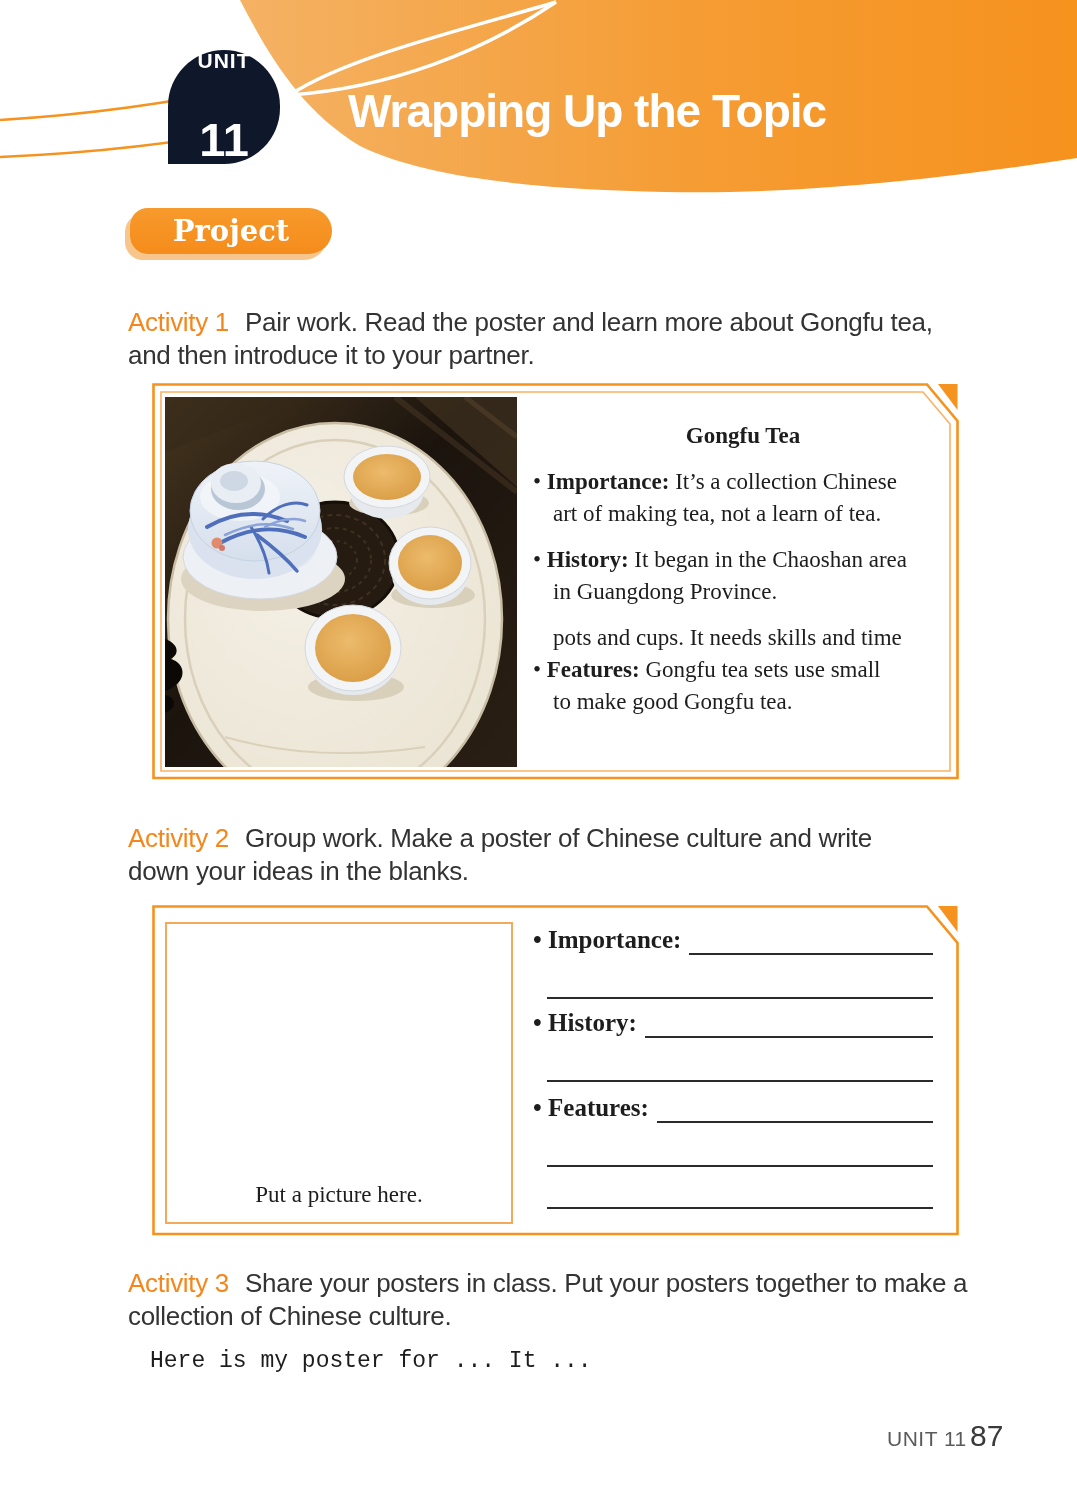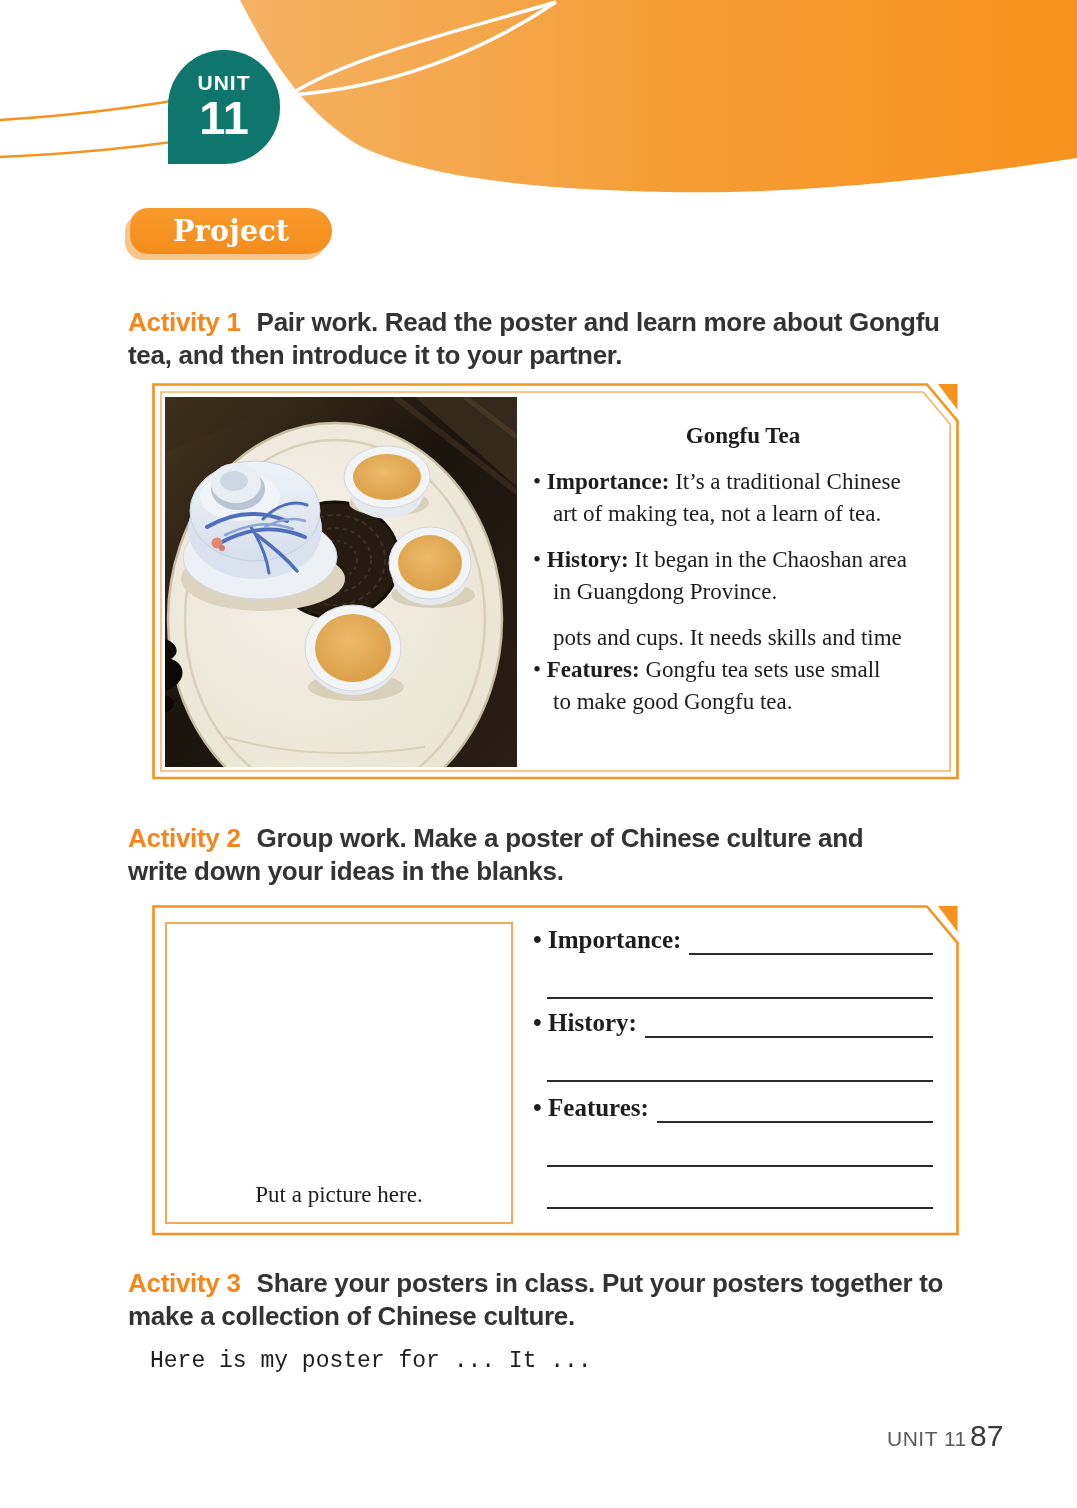--- a/index.html
+++ b/index.html
@@ -3,22 +3,22 @@
 <meta charset="utf-8">
 <style>
   * { margin:0; padding:0; box-sizing:border-box; }
   body { background:#fff; font-family:"Liberation Sans", sans-serif; }
   .page { position:relative; width:1077px; height:1508px; background:#ffffff; overflow:hidden; }
 
   
   .header-svg { position:absolute; left:0; top:0; }
   .unit-badge {
     position:absolute; left:168px; top:50px; width:112px; height:114px;
-    background:#0f766e; border-radius:56px 56px 56px 0;
-    display:flex; flex-direction:column; align-items:center; justify-content:center;
+    background:#0f172a; border-radius:56px 56px 56px 0;
+    display:flex; flex-direction:column; align-items:center; justify-content:space-between;
     color:#fff; text-align:center;
   }
   .unit-badge .unit-word { font-size:21px; font-weight:bold; letter-spacing:1px; line-height:22px; }
   .unit-badge .unit-num  { font-size:47px; font-weight:bold; line-height:48px; }
   .page-title {
     position:absolute; left:348px; top:84px; color:#ffffff;
     font-size:46px; font-weight:800; letter-spacing:-1px; white-space:nowrap;
   }
 
   
@@ -30,21 +30,21 @@
     display:flex; align-items:center; justify-content:center;
     color:#fff; font-family:"DejaVu Serif", serif; font-weight:bold; font-size:29px;
   }
   .project-subtitle {
     position:absolute; left:352px; top:212px; width:640px;
     color:#F6921E; font-family:"DejaVu Serif", serif; font-weight:bold;
     font-size:29px; line-height:39px;
   }
 
   
-  .activity { position:absolute; left:128px; font-size:26px; font-weight:bold;
+  .activity { position:absolute; left:128px; font-size:26px; font-weight:normal;
               line-height:33px; color:#333333; letter-spacing:-0.3px; }
   .act-label { color:#F5861C; margin-right:16px; }
 
   
   .poster-box { position:absolute; left:152px; }
   .box-border-svg { position:absolute; left:0; top:0; }
 
   .photo-frame { position:absolute; left:13px; top:14px; width:352px; height:370px; }
 
   .poster-text { position:absolute; left:381px; top:0; width:420px;
@@ -96,20 +96,21 @@
     <path d="M0,157 Q140,151 256,128" stroke="#F6921E" stroke-width="2.5" fill="none"></path>
     <path d="M290,95 C390,88 482,52 556,2" stroke="#ffffff" stroke-width="3.5" fill="none"></path>
     <path d="M290,95 C345,58 462,30 556,2" stroke="#ffffff" stroke-width="3.5" fill="none"></path>
   </svg>
 
   <div class="unit-badge">
     <div class="unit-word">UNIT</div>
     <div class="unit-num">11</div>
   </div>
 
+  <div class="page-title">Wrapping Up the Topic</div>
 
   <div class="project-badge">Project</div>
 
   <div class="activity" style="top:306px; max-width:830px;">
     <span class="act-label">Activity 1</span><span>Pair work. Read the poster and learn more about Gongfu tea, and then introduce it to your partner.</span>
   </div>
 
   <div class="poster-box" style="top:383px; width:670px; height:397px;">
     <svg class="box-border-svg" width="807" height="397" viewBox="0 0 807 397">
       <polygon points="1.5,1.5 775,1.5 805.5,38 805.5,395 1.5,395" fill="none" stroke="#F6921E" stroke-width="2.6"></polygon>
@@ -201,21 +202,21 @@
 
         <path d="M0,242 C12,246 16,256 6,262 C20,266 22,282 8,290 C4,293 0,294 0,294 Z" fill="#0b0806"></path>
         <path d="M0,298 C10,300 12,308 4,314 L0,316 Z" fill="#0b0806"></path>
       </svg>
     </div>
 
     <div class="poster-text">
       <div class="poster-title">Gongfu Tea</div>
 
       <div class="bullet">
-        <div class="bl first"><b>Importance:</b> <span>It’s a traditional Chinese</span></div>
+        <div class="bl first"><b>Importance:</b> <span>It’s a collection Chinese</span></div>
         <div class="bl cont">art of making tea, not a learn of tea.</div>
       </div>
 
       <div class="bullet">
         <div class="bl first"><b>History:</b> <span>It began in the Chaoshan area</span></div>
         <div class="bl cont">in Guangdong Province.</div>
       </div>
 
       <div class="bullet">
         <div class="bl cont">pots and cups. It needs skills and time</div>

